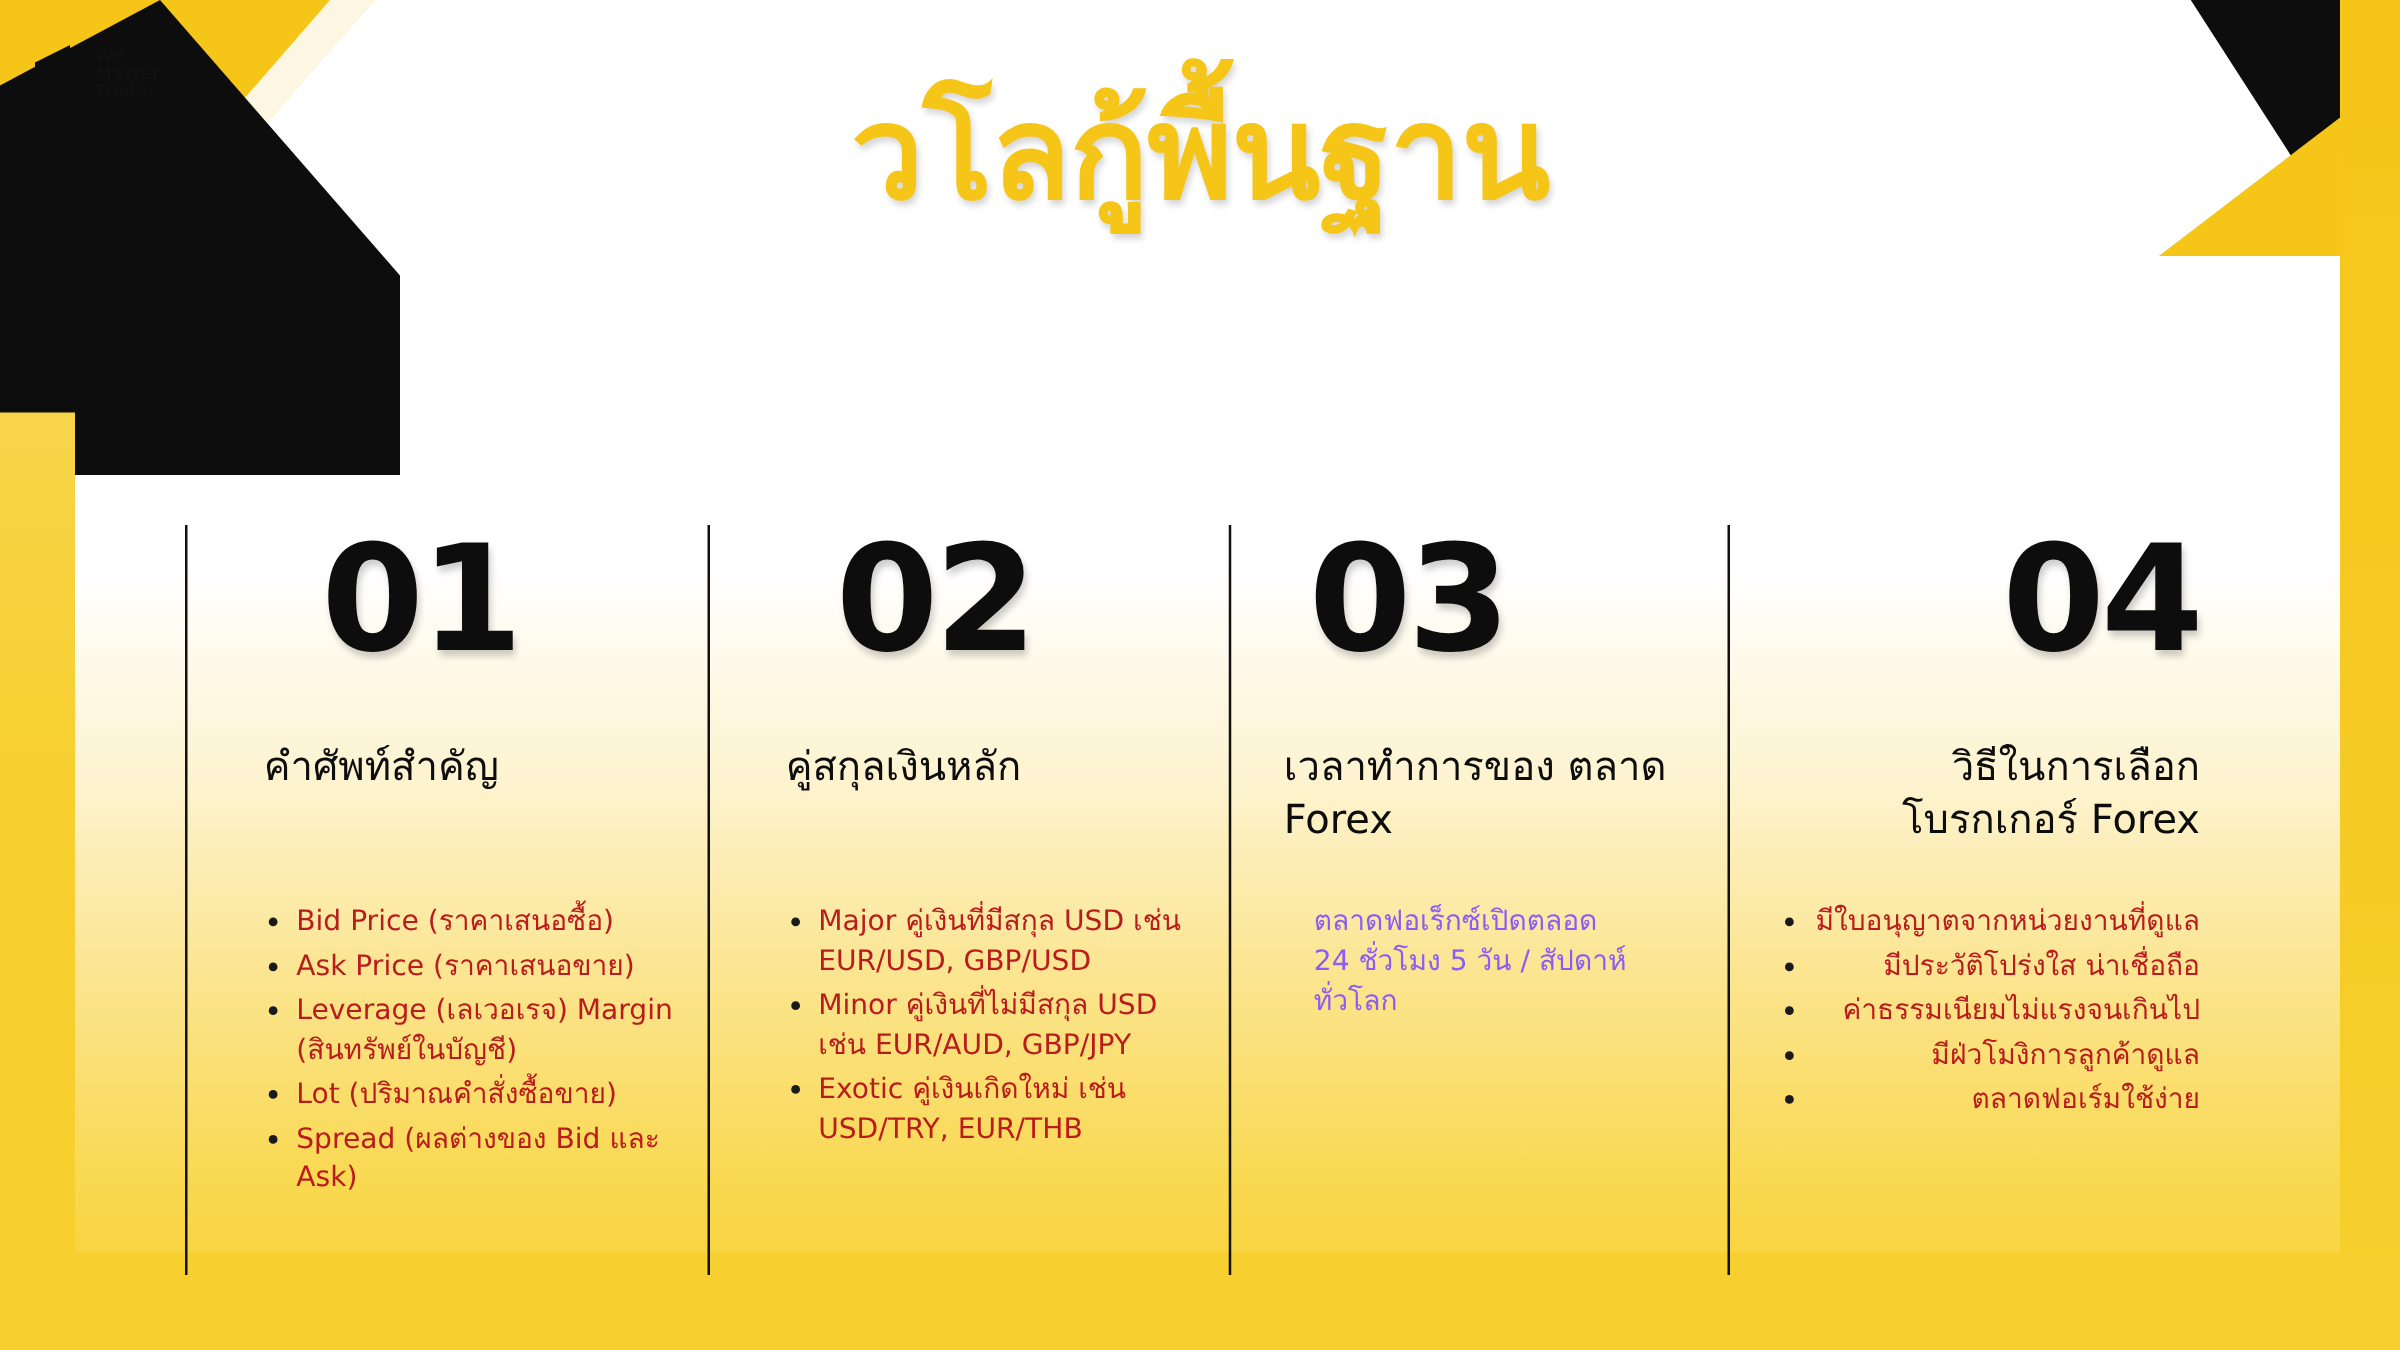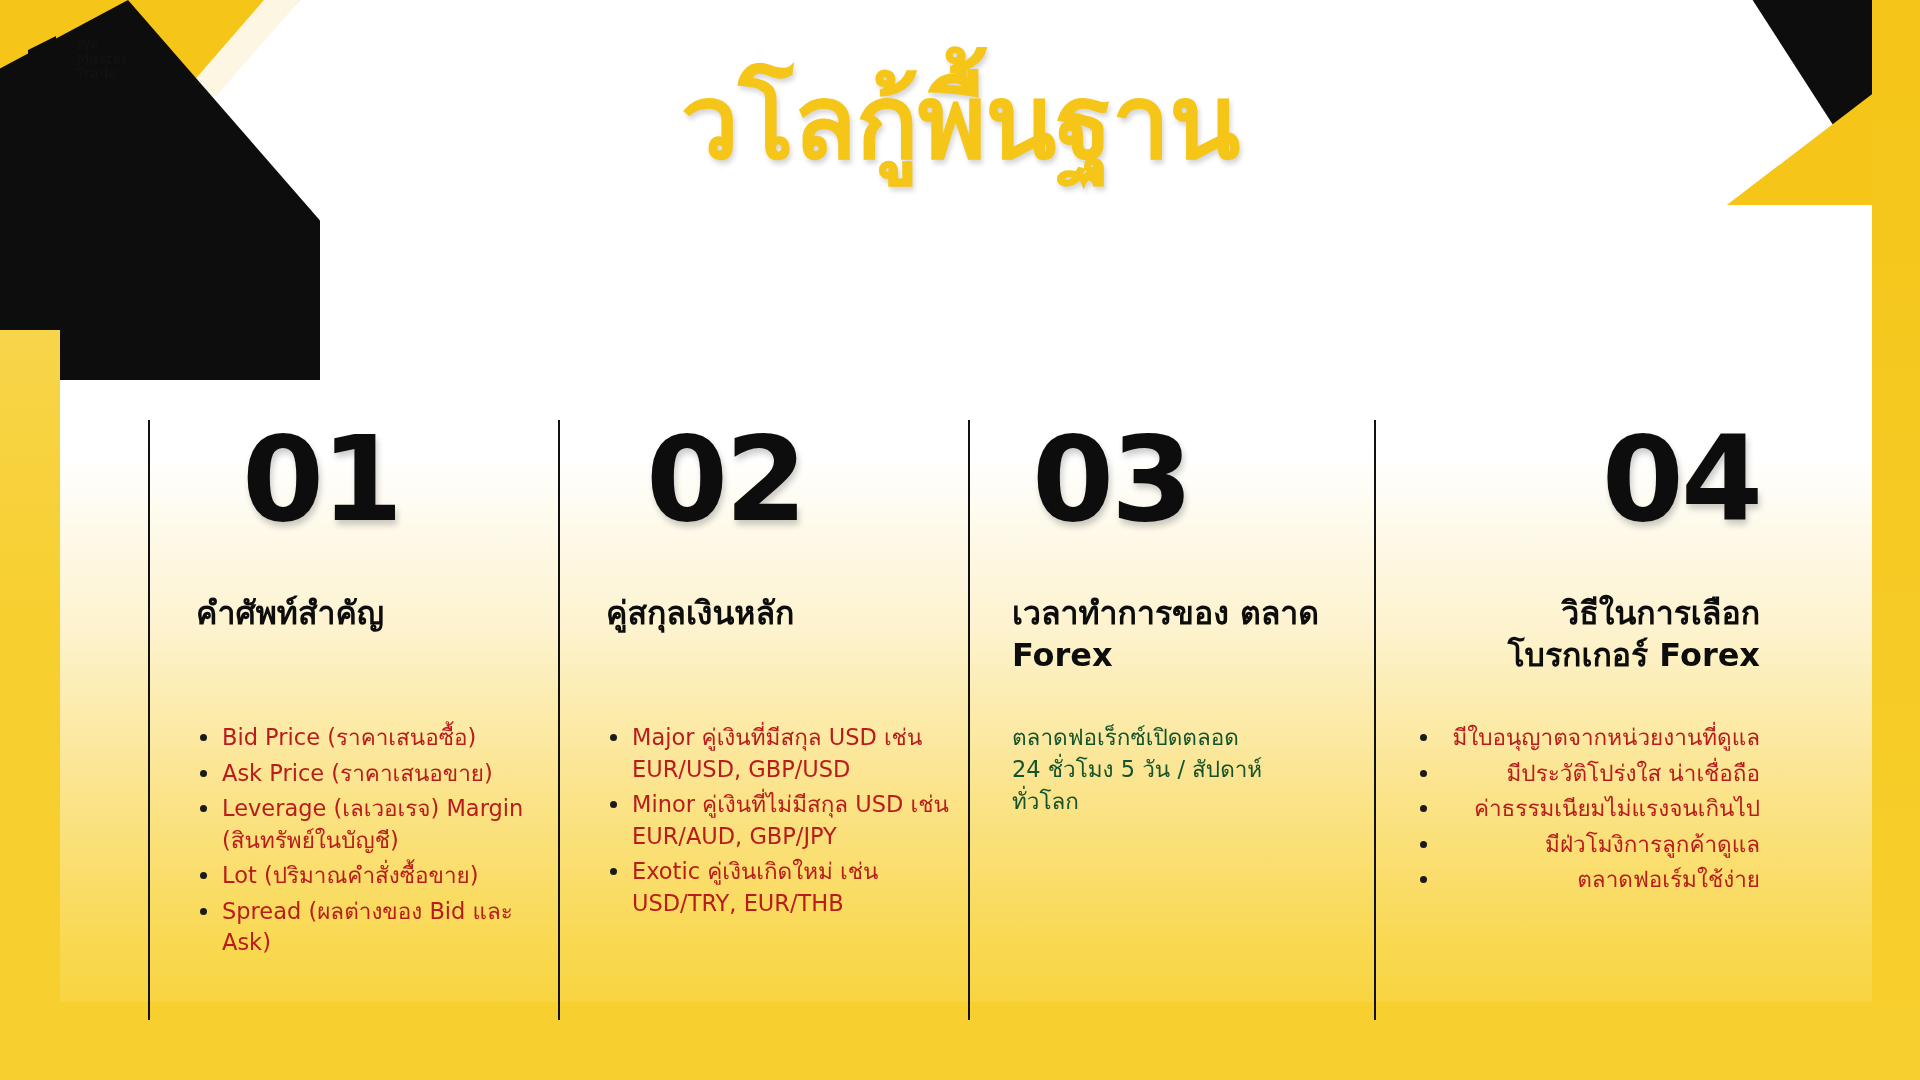--- a/index.html
+++ b/index.html
@@ -110,40 +110,40 @@
   
   #columns{
     position:absolute;
     top:420px; left:148px;
     width:1630px; height:600px;
     display:flex; z-index:4;
   }
   .column{
     position:relative;
     flex:1 1 0;
-    padding-left:46px;
+    padding-left:61px;
     padding-right:18px;
     border-left:2.5px solid #111;
     display:flex; flex-direction:column;
   }
   .col-number{
     font-family:"DejaVu Sans", sans-serif;
     font-weight:900;
     font-size:118px;
     line-height:1;
     color:#0d0d0d;
     letter-spacing:-3px;
     text-shadow:2px 5px 6px rgba(0,0,0,0.20);
     margin-left:34px;
     margin-bottom:42px;
     height:130px;
   }
   .col-heading{
     font-family:"DejaVu Sans", sans-serif;
-    font-weight:700;
+    font-weight:400;
     font-size:32px;
     line-height:1.32;
     color:#0d0d0d;
     margin-bottom:38px;
     min-height:92px;
   }
   .col-list{
     list-style:none;
     font-family:"DejaVu Sans", sans-serif;
     font-weight:400;
@@ -162,22 +162,23 @@
     left:4px; top:12px;
     width:7px; height:7px;
     border-radius:50%;
     background:#1a1a1a;
   }
   .col-para{
     font-family:"DejaVu Sans", sans-serif;
     font-weight:400;
     font-size:22.5px;
     line-height:1.42;
-    color:#14532d;
+    color:#8b5cf6;
     white-space:pre-line;
+    margin-left:24px;
   }
   
   #col-1 .col-number{ margin-left:46px; }
   #col-2 .col-number{ margin-left:40px; }
   #col-3 .col-number{ margin-left:20px; }
   #col-4 .col-number{ margin-left:18px; }
   #col-4{ padding-left:40px;text-align:right; }
   #col-3{ padding-left:42px; }
 </style>
 </head>

